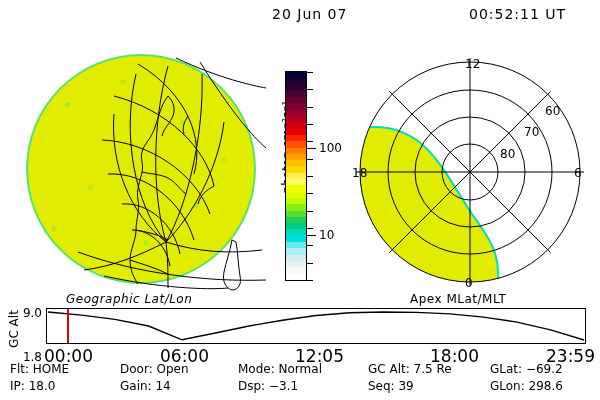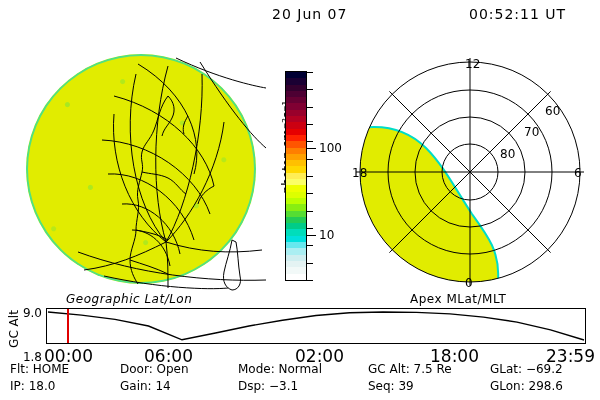--- a/index.html
+++ b/index.html
@@ -252,22 +252,22 @@
       <div class="orbit-ytick" style="top: 21px; margin-top: 28px;">1.8</div>
     </div>
   <div id="orbit-box">
     <svg id="orbit-svg" width="538" height="34">
       <polyline id="orbit-trace" fill="none" stroke="#000" stroke-width="1.4" points="1.0,3.0 34.5,6.1 68.0,10.4 101.5,17.0 135.0,30.8 168.5,24.0 202.0,17.0 235.5,11.2 269.0,6.5 302.5,3.8 336.0,3.0 369.5,3.4 403.0,4.9 436.5,8.1 470.0,13.1 503.5,20.9 537.0,31.0"></polyline>
     </svg>
     <div id="orbit-marker" style="left: 20.4px;"></div>
   </div>
   <div id="orbit-xticks">
       <div class="orbit-xtick" style="left: 44px;">00:00</div>
-      <div class="orbit-xtick" style="left: 144px;">06:00</div>
-      <div class="orbit-xtick" style="left: 295px;">02:00</div>
+      <div class="orbit-xtick" style="left: 160px;">06:00</div>
+      <div class="orbit-xtick" style="left: 295px;">12:05</div>
       <div class="orbit-xtick" style="left: 430px;">18:00</div>
       <div class="orbit-xtick" style="left: 546px;">23:59</div>
     </div>
 </div>
 
 <div class="abs" id="status-block">
     <div class="status-row" style="top: 0px;">
       <div class="status-cell" style="left: 10px;">Flt: HOME</div>
       <div class="status-cell" style="left: 120px;">Door: Open</div>
       <div class="status-cell" style="left: 238px;">Mode: Normal</div>

